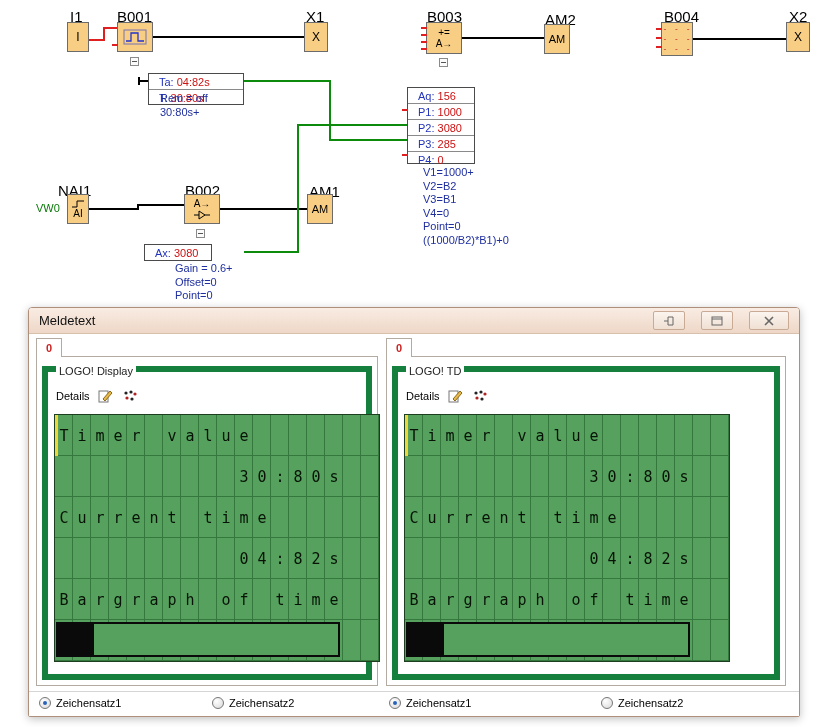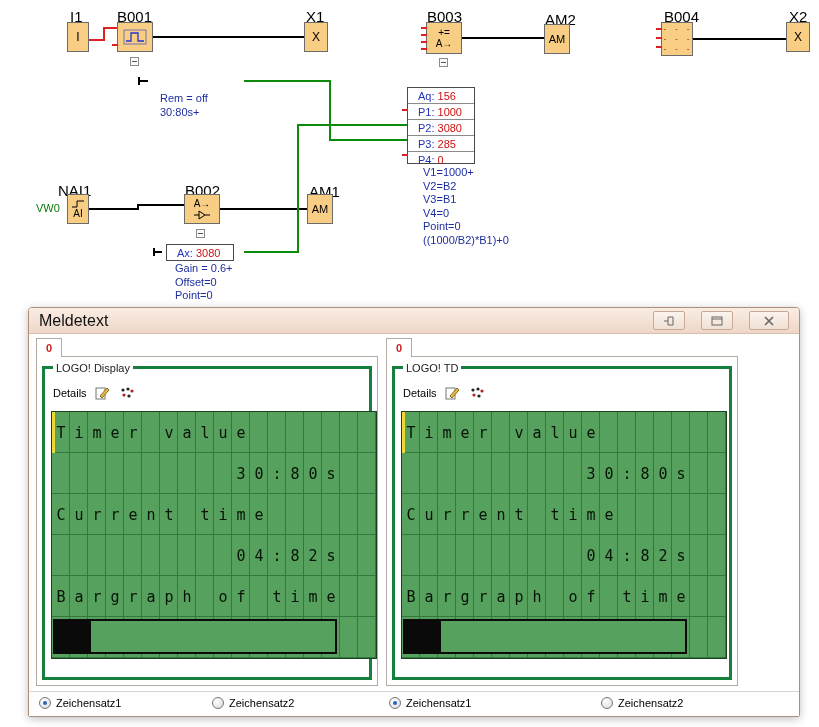--- a/index.html
+++ b/index.html
@@ -26,32 +26,32 @@
   .expander{position:absolute;width:9px;height:9px;box-sizing:border-box;border:1px solid #8a8a8a;background:#fbfbfb;}
   .expander::after{content:"";position:absolute;left:1px;right:1px;top:3px;height:1px;background:#555;}
   .dashcol .noteline{color:#c03030;font-size:8px;line-height:9px;letter-spacing:1px;font-family:"DejaVu Sans Mono",monospace;}
 
   
   .dialog{position:absolute;left:28px;top:307px;width:772px;height:410px;box-sizing:border-box;
           background:#fff;border:1px solid #b08f7a;border-radius:4px 4px 2px 2px;
           box-shadow:0 2px 8px rgba(0,0,0,.25);}
   .titlebar{height:26px;background:linear-gradient(#f9ece3,#eed7c7);border-bottom:1px solid #d9c0ad;
             border-radius:3px 3px 0 0;display:flex;align-items:center;padding:0 10px;box-sizing:border-box;}
-  .title{font-size:16px;color:#111;flex:1;}
+  .title{font-size:13px;color:#111;flex:1;}
   .tb-btn{width:30px;height:17px;margin-left:16px;background:linear-gradient(#fbf4ee,#f0e0d3);
           border:1px solid #c9ab95;border-radius:2px;display:flex;align-items:center;justify-content:center;}
   .tb-btn.wide{width:38px;}
   .dlg-body{position:relative;height:382px;background:#fff;}
   .tab{position:absolute;top:4px;width:26px;height:19px;box-sizing:border-box;z-index:2;
        border:1px solid #b3aaa2;border-bottom:none;background:#fff;display:flex;align-items:center;
        justify-content:center;font-size:11px;font-weight:bold;color:#cc2222;}
   .panel{position:absolute;top:22px;height:330px;box-sizing:border-box;border:1px solid #b3aaa2;background:#fff;}
   .panel-left{left:7px;width:342px;}
-  .panel-right{left:357px;width:352px;}
-  .groupbox{position:absolute;left:5px;top:9px;right:5px;bottom:5px;border:3px solid #15803d;
+  .panel-right{left:357px;width:400px;}
+  .groupbox{position:absolute;left:5px;top:9px;right:5px;bottom:5px;border:6px solid #15803d;
             box-shadow:inset 0 0 0 1px #fdfdfd;}
   .gb-label{position:absolute;top:-7px;left:8px;background:#fff;padding:0 3px;font-size:11px;color:#222;}
   .details{position:absolute;left:8px;top:14px;display:flex;align-items:center;gap:6px;font-size:11px;color:#000;}
   .dicon{width:17px;height:17px;display:flex;align-items:center;justify-content:center;border:1px solid transparent;}
   .lcd{position:absolute;left:6px;top:42px;width:324px;height:246px;box-sizing:content-box;
        border:1px solid #1c3f20;
        background:
          repeating-linear-gradient(to right, transparent 0 17px, #35783e 17px 18px),
          repeating-linear-gradient(to bottom, transparent 0 40px, #35783e 40px 41px),
          #57a15e;}
@@ -155,20 +155,30 @@
   <div class="blk" style="left:307px;top:194px;width:26px;height:30px">
     <span class="sym" style="font-size:11px">AM</span>
   </div>
 
   <div class="vw0" style="left:36px;top:202px">VW0</div>
 
   <div class="expander" style="left:130px;top:57px"></div>
   <div class="expander" style="left:439px;top:58px"></div>
   <div class="expander" style="left:196px;top:229px"></div>
 
+  <div class="pbox" style="left:148px;top:73px;width:96px;height:32px">
+      <div class="pbrow">
+        <span class="pblabel">Ta:</span>
+        <span class="pbvalue">04:82s</span>
+      </div>
+      <div class="pbrow">
+        <span class="pblabel">T:</span>
+        <span class="pbvalue">30:80s</span>
+      </div>
+    </div>
   <div class="notes" style="left:160px;top:92px">
       <div class="noteline">Rem = off</div>
       <div class="noteline">30:80s+</div>
     </div>
 
   <div class="pbox" style="left:407px;top:87px;width:68px;height:77px">
       <div class="pbrow">
         <span class="pblabel">Aq:</span>
         <span class="pbvalue">156</span>
       </div>
@@ -193,21 +203,21 @@
   <span class="tick" style="left:402px;top:154px"></span>
   <div class="notes" style="left:423px;top:166px">
       <div class="noteline">V1=1000+</div>
       <div class="noteline">V2=B2</div>
       <div class="noteline">V3=B1</div>
       <div class="noteline">V4=0</div>
       <div class="noteline">Point=0</div>
       <div class="noteline">((1000/B2)*B1)+0</div>
     </div>
 
-  <div class="pbox" style="left:166px;top:244px;width:68px;height:17px">
+  <div class="pbox" style="left:144px;top:244px;width:68px;height:17px">
       <div class="pbrow">
         <span class="pblabel">Ax:</span>
         <span class="pbvalue">3080</span>
       </div>
     </div>
   <div class="notes" style="left:175px;top:262px">
       <div class="noteline">Gain = 0.6+</div>
       <div class="noteline">Offset=0</div>
       <div class="noteline">Point=0</div>
     </div>

